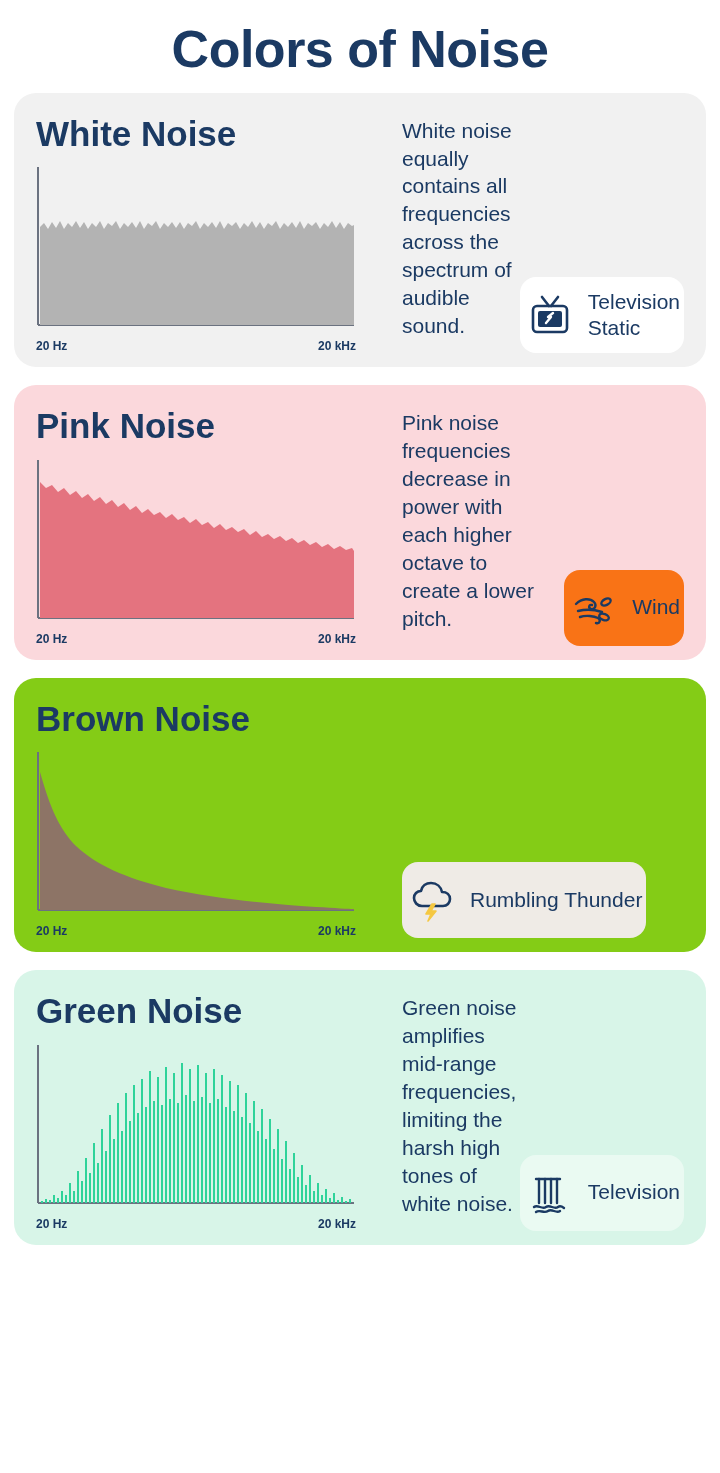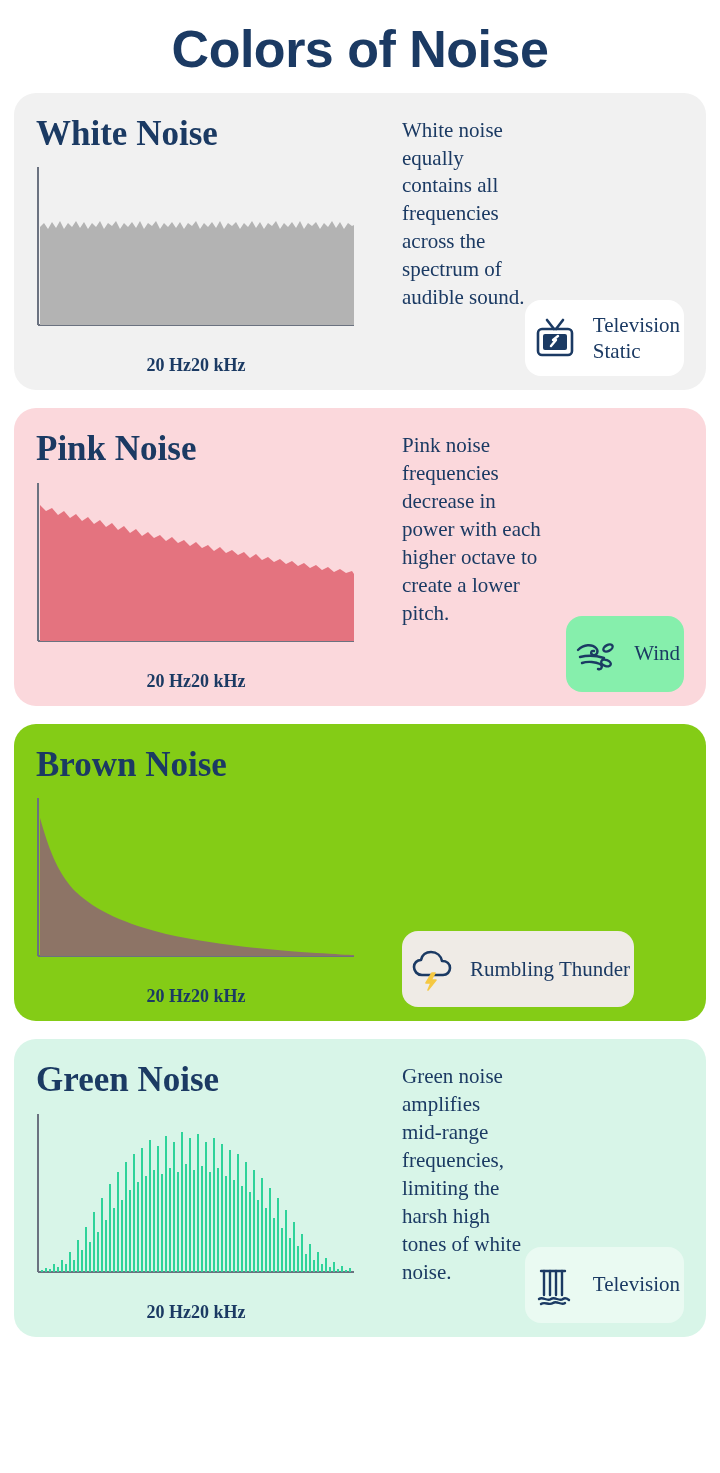--- a/index.html
+++ b/index.html
@@ -31,21 +31,20 @@
     line-height: 1.05;
   }
   .card {
     border-radius: 22px;
     box-sizing: border-box;
     padding: 18px 22px 14px 22px;
     margin-bottom: 18px;
     display: flex;
     flex-direction: row;
     position: relative;
-    font-family: Liberation Serif, serif;
   }
   .card-left {
     width: 352px;
     flex: 0 0 352px;
   }
   .card-right {
     flex: 1 1 auto;
     padding-left: 14px;
     padding-top: 6px;
     display: flex;
@@ -61,24 +60,24 @@
   .plot {
     position: relative;
     width: 320px;
     height: 168px;
   }
   .plot svg {
     display: block;
   }
   .axis-labels {
     display: flex;
-    justify-content: center;
+    justify-content: space-between;
     width: 320px;
-    margin-top: 22px;
-    font-size: 18px;
+    margin-top: 6px;
+    font-size: 12px;
     font-weight: bold;
     color: #1b3a63;
   }
   .desc {
     font-size: 21px;
     line-height: 1.33;
     color: #1b3a63;
     font-weight: normal;
   }
   .example {
@@ -103,21 +102,21 @@
     flex: 0 0 52px;
     display: flex;
     align-items: center;
     justify-content: center;
   }
 
   
   .card-white { background: #f1f1f1; }
   .card-white .example { background: #ffffff; }
   .card-pink { background: #fbd8dc; }
-  .card-pink .example { background: #86efac; margin-left: 17px; }
+  .card-pink .example { background: #f97316; margin-left: 17px; }
   .card-brown { background: #84cc16; }
   .card-brown .example { background: #efebe6; }
   .card-green { background: #d8f5e8; }
   .card-green .example { background: #eafaf2; }
 </style>
 </head>
 <body>
 
 <div class="page">
 

